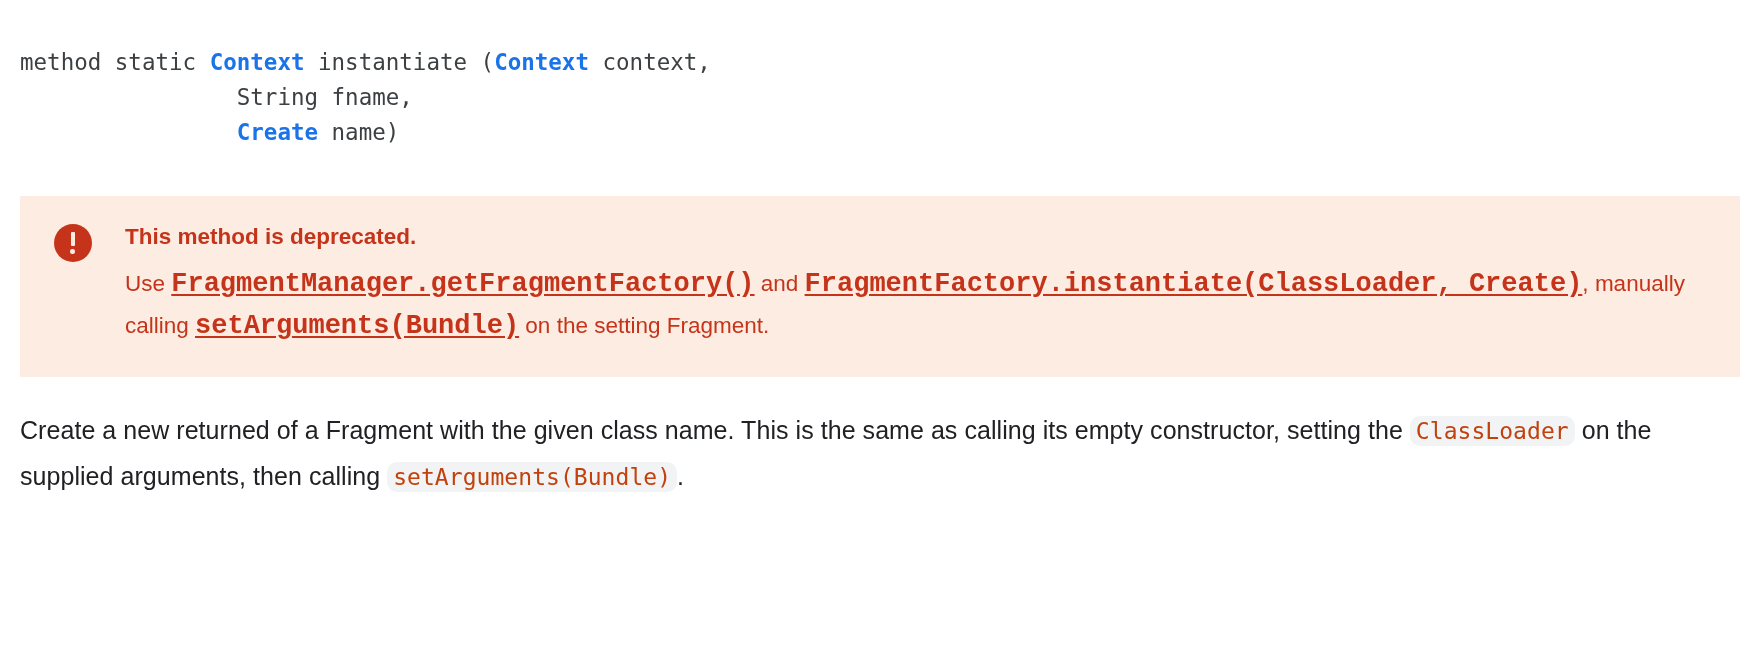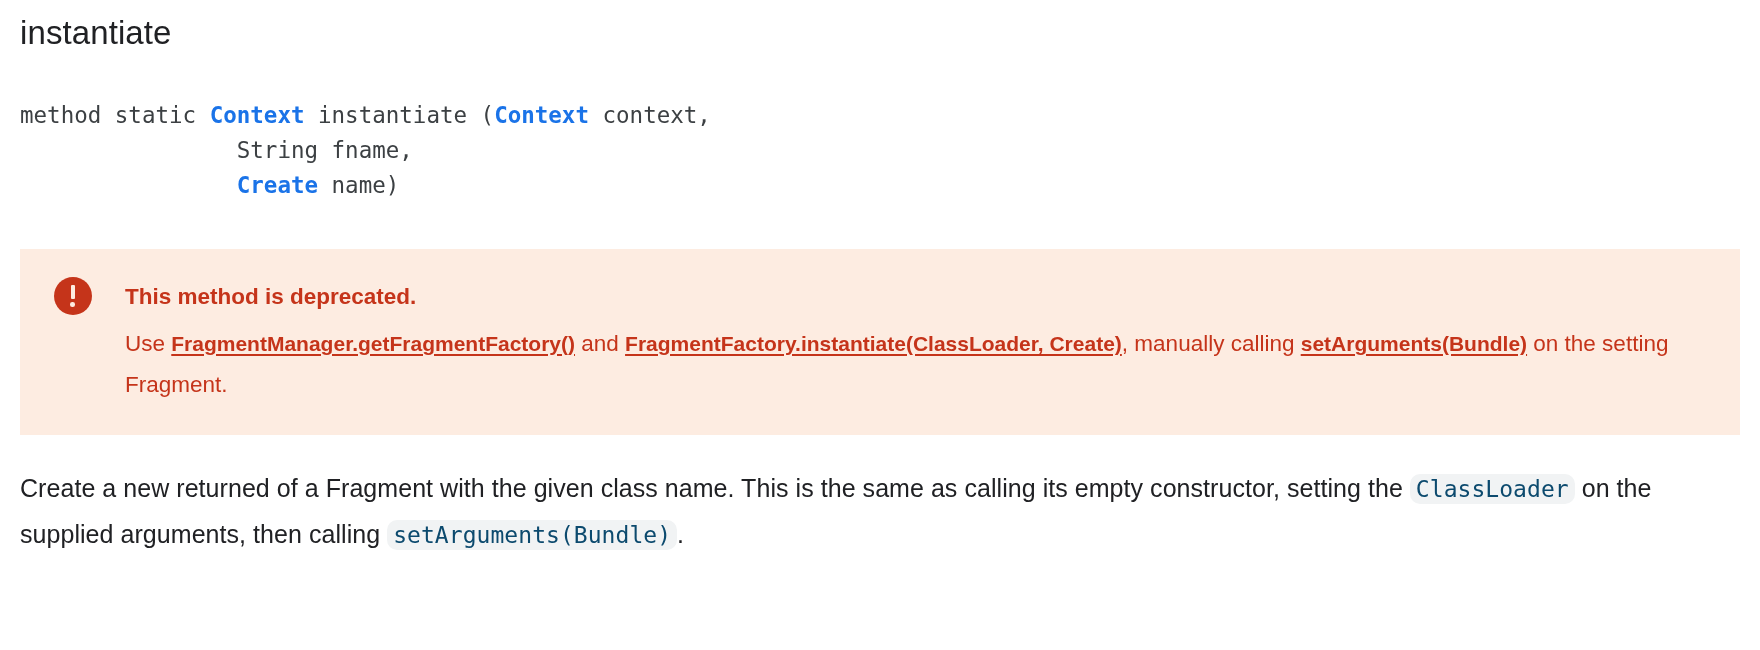--- a/index.html
+++ b/index.html
@@ -88,69 +88,67 @@
     top: 25px;
     width: 4.5px;
     height: 4.5px;
     margin-left: -2.25px;
     background: #fdece1;
     border-radius: 50%;
   }
   .banner-body {
     flex: 1 1 auto;
     padding-right: 40px;
-    margin-top: 7px;
   }
   .banner-heading {
     color: #c5341a;
     font-size: 22.5px;
     font-weight: 700;
     line-height: 30px;
     margin: 0 0 11px 0;
   }
   .banner-text {
     color: #c5341a;
     font-size: 22.5px;
     line-height: 41px;
     margin: 0;
   }
   .banner-text a,
   .code-link {
     color: #c5341a;
-    font-family: Liberation Sans, sans-serif;
+    font-family: Liberation Mono, monospace;
     font-weight: 700;
-    font-size: 21px;
+    font-size: 27px;
     text-decoration: underline;
     text-underline-offset: 3px;
   }
 
   
   .description {
     font-size: 25px;
     line-height: 45px;
     color: #202124;
     margin: 31px 0 0 0;
     letter-spacing: 0.05px;
   }
   .inline-code {
     font-family: "DejaVu Sans Mono", "Liberation Mono", monospace;
     font-size: 23px;
-    color: #0c4a6e;
+    color: #c2410c;
     background: #f1f3f4;
     padding: 2px 6px;
     border-radius: 10px;
     margin-top: 12px;
   }
 </style>
 </head>
 <body>
 
 <div class="page">
 
-  <h1 class="member-title">instantiate</h1>
 
   <div class="signature"><span>method static </span><span class="sig-type">Context</span><span> instantiate (</span><span class="sig-type">Context</span><span> context,</span>
 <span>                String fname,</span>
 <span>                </span><span class="sig-type">Create</span><span> name)</span></div>
 
   <div class="deprecated-banner">
     <div class="banner-icon-cell">
       <div class="alert-icon"></div>
     </div>
     <div class="banner-body">

